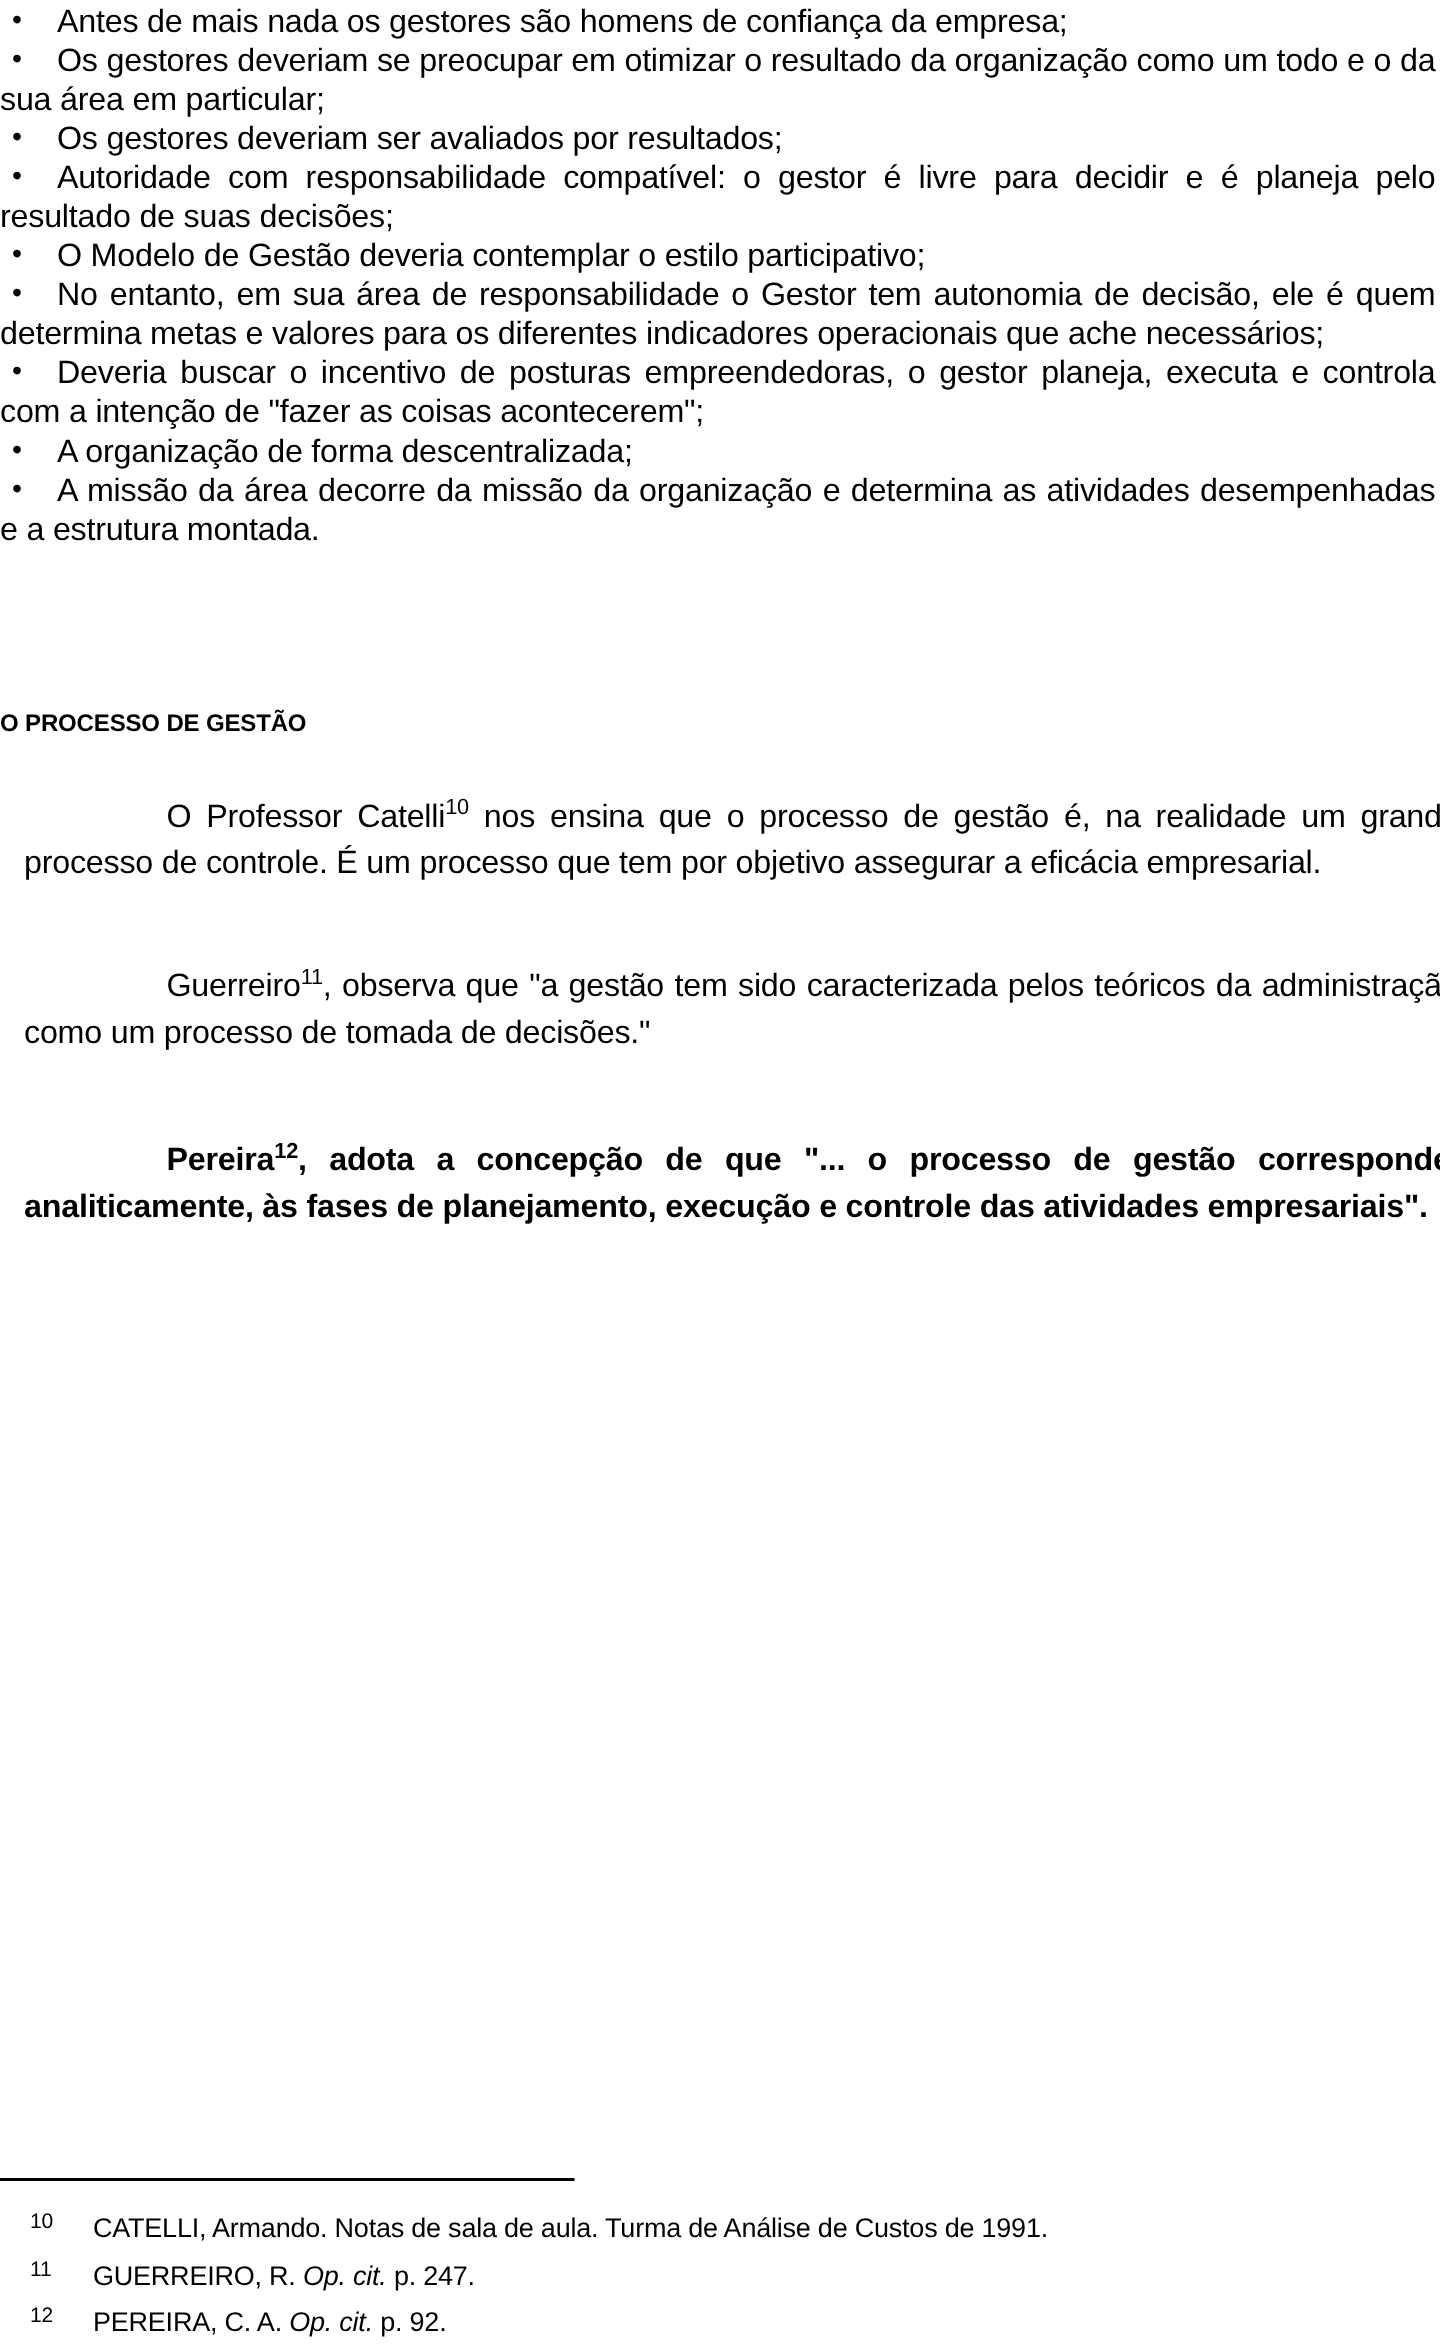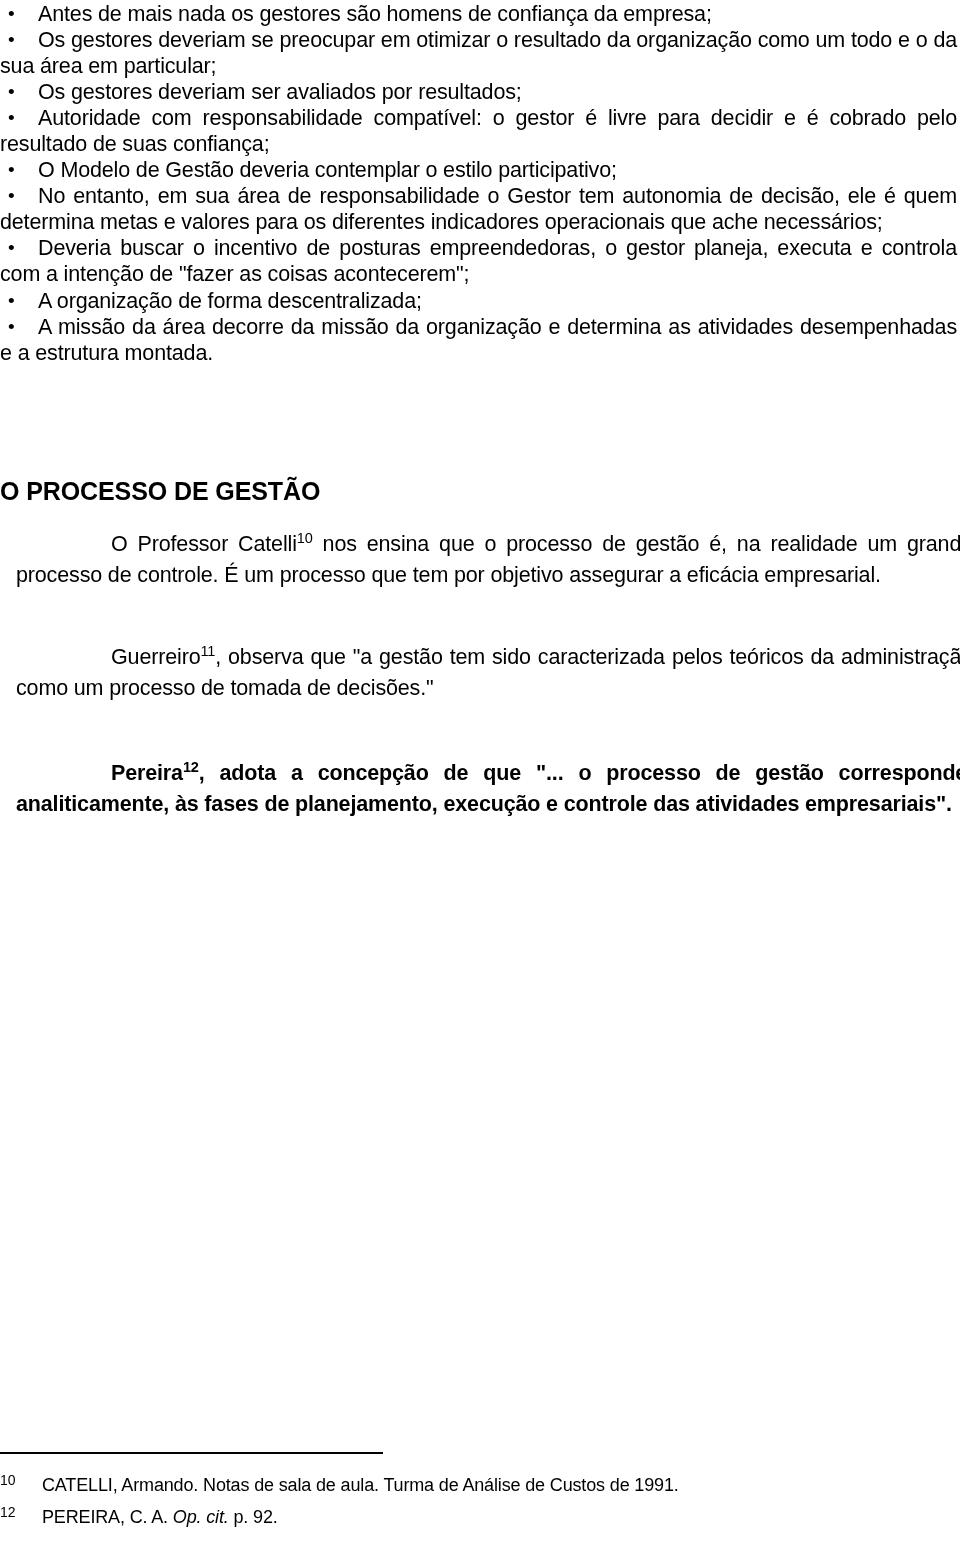--- a/index.html
+++ b/index.html
@@ -51,21 +51,21 @@
     font-size: 19px;
     line-height: 26.05px;
     vertical-align: top;
   }
 
   
   .section-heading {
     position: absolute;
     left: 0;
     top: 457px;
-    font-size: 25px;
+    font-size: 16px;
     font-weight: bold;
     line-height: 26px;
     letter-spacing: -0.1px;
     white-space: nowrap;
   }
 
   
   .body-para {
     position: absolute;
     width: 957px;
@@ -100,20 +100,21 @@
     position: absolute;
     left: 0;
     top: 1470px;
     width: 957px;
   }
   .footnote {
     font-size: 18px;
     line-height: 31.5px;
     letter-spacing: -0.15px;
     white-space: nowrap;
+    margin-left: 20px;
   }
   .footnote .fn-num {
     display: inline-block;
     width: 42px;
     font-size: 14px;
     vertical-align: 6px;
     line-height: 0;
   }
   .footnote i { font-style: italic; }
 </style>
@@ -130,21 +131,21 @@
 
     <p class="bullet-item">
       <span class="bullet-glyph">•</span><span>Os gestores deveriam se preocupar em otimizar o resultado da organização como um todo e o da sua área em particular;</span>
     </p>
 
     <p class="bullet-item">
       <span class="bullet-glyph">•</span><span>Os gestores deveriam ser avaliados por resultados;</span>
     </p>
 
     <p class="bullet-item">
-      <span class="bullet-glyph">•</span><span>Autoridade com responsabilidade compatível: o gestor é livre para decidir e é cobrado pelo resultado de suas confiança;</span>
+      <span class="bullet-glyph">•</span><span>Autoridade com responsabilidade compatível: o gestor é livre para decidir e é planeja pelo resultado de suas decisões;</span>
     </p>
 
     <p class="bullet-item">
       <span class="bullet-glyph">•</span><span>O Modelo de Gestão deveria contemplar o estilo participativo;</span>
     </p>
 
     <p class="bullet-item">
       <span class="bullet-glyph">•</span><span>No entanto, em sua área de responsabilidade o Gestor tem autonomia de decisão, ele é quem determina metas e valores para os diferentes indicadores operacionais que ache necessários;</span>
     </p>
 
@@ -170,18 +171,19 @@
   <p class="body-para" id="para-guerreiro"><span>Guerreiro</span><sup class="fn">11</sup><span>, observa que "a gestão tem sido caracterizada pelos teóricos da administração como um processo de tomada de decisões."</span></p>
 
   <p class="body-para" id="para-pereira"><span>Pereira</span><sup class="fn">12</sup><span>, adota a concepção de que "... o processo de gestão corresponde, analiticamente, às fases de planejamento, execução e controle das atividades empresariais".</span></p>
 
   <div class="footnote-rule"></div>
 
   <div class="footnotes">
 
     <div class="footnote"><span class="fn-num">10</span><span>CATELLI, Armando. Notas de sala de aula. Turma de Análise de Custos de 1991.</span><i></i><span></span></div>
 
+    <div class="footnote"><span class="fn-num">11</span><span>GUERREIRO, R. </span><i>Op. cit.</i><span> p. 247.</span></div>
 
     <div class="footnote"><span class="fn-num">12</span><span>PEREIRA, C. A. </span><i>Op. cit.</i><span> p. 92.</span></div>
 
   </div>
 
 </div>
 
 </body></html>

